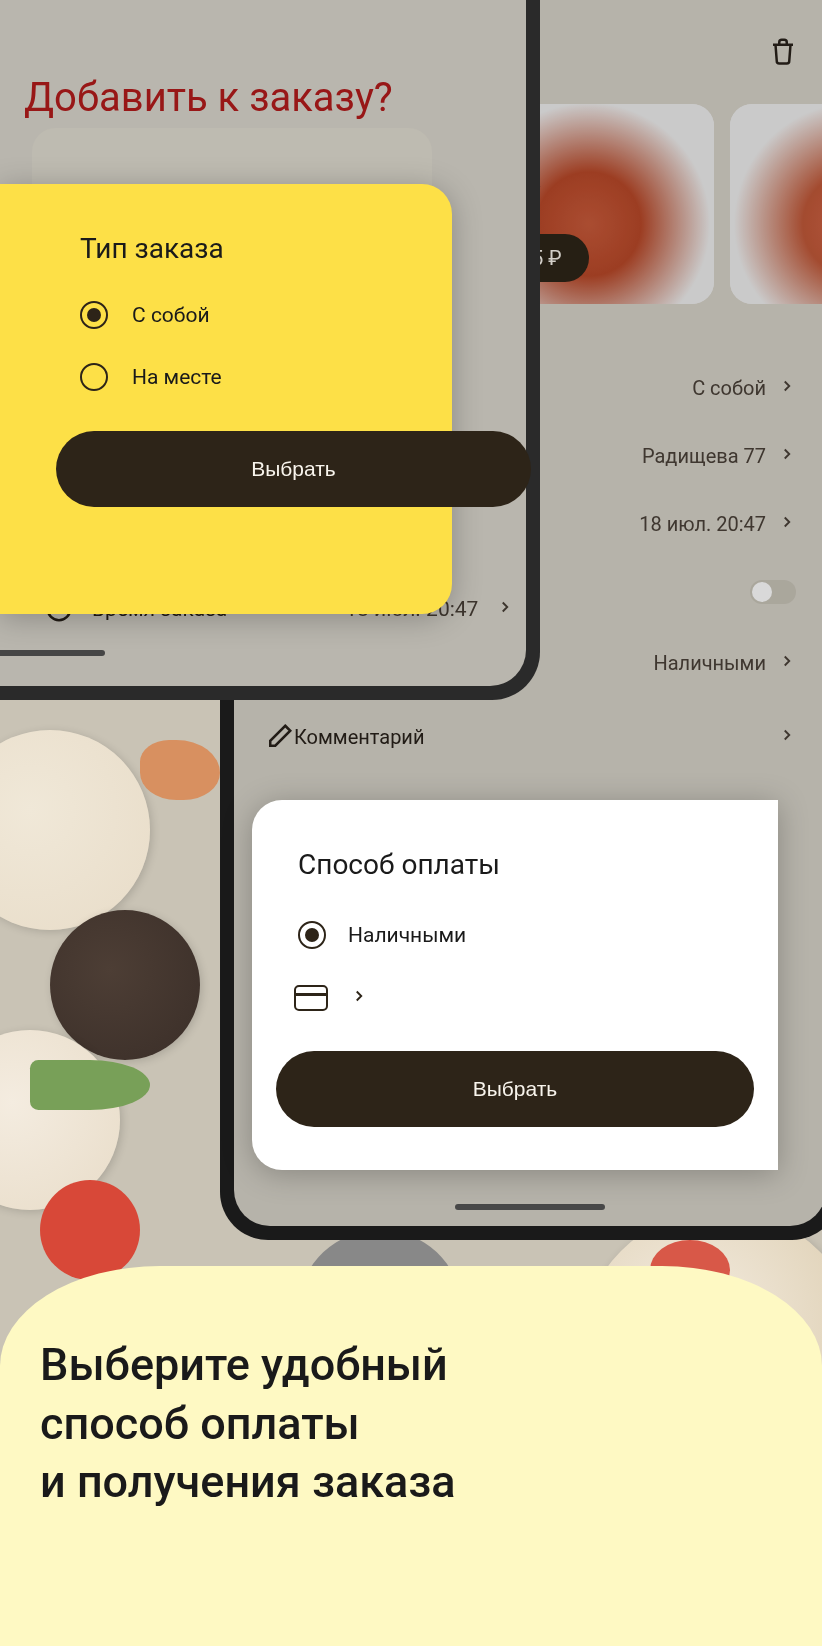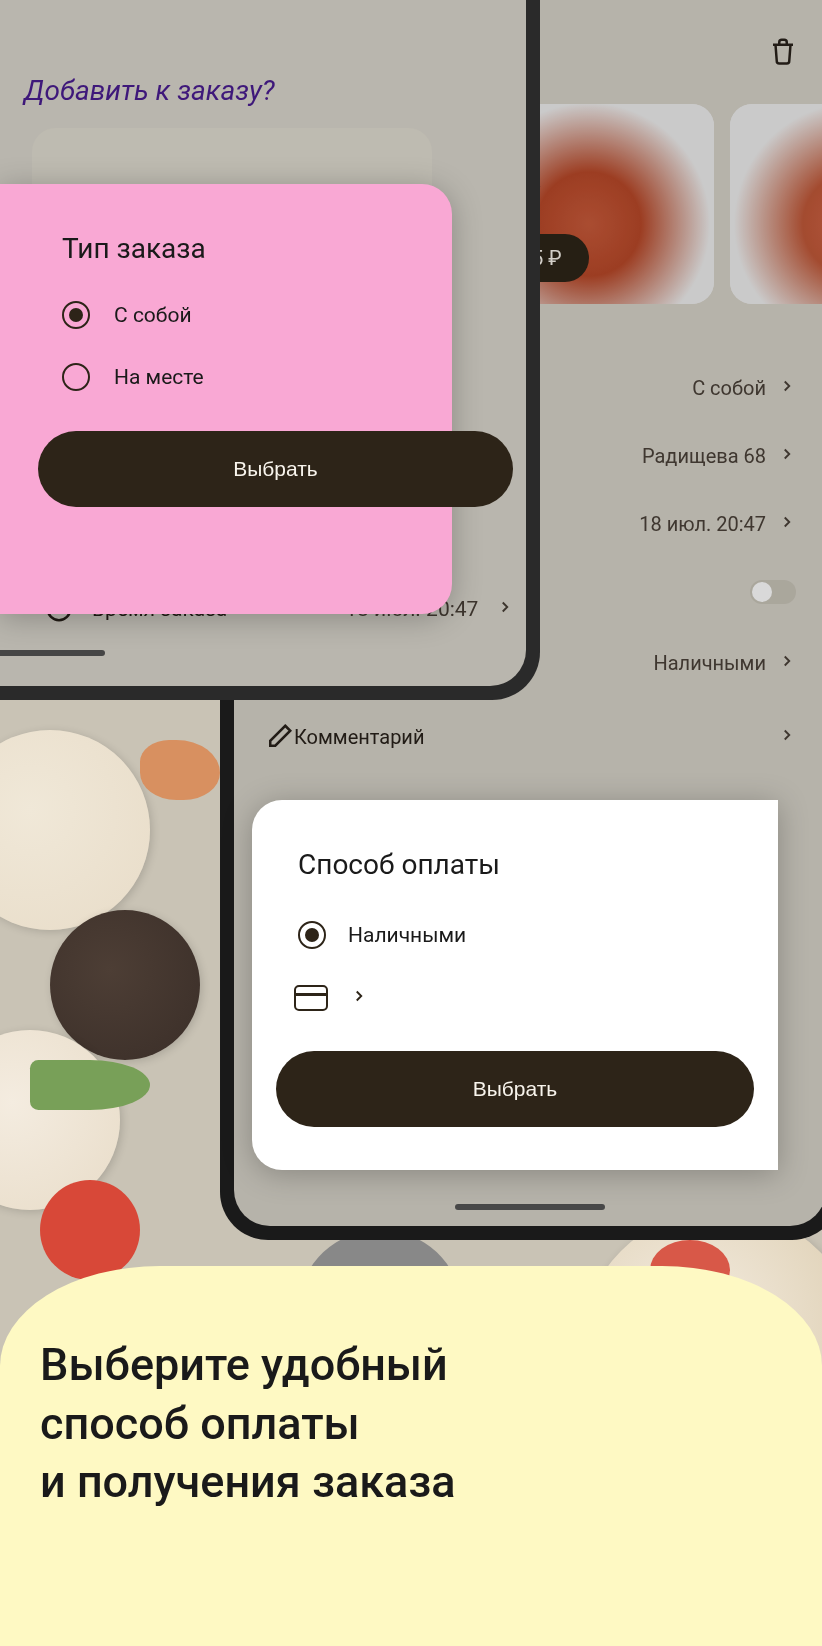--- a/index.html
+++ b/index.html
@@ -124,23 +124,22 @@
     .toggle-off::after {
       content: ''; position: absolute; width: 20px; height: 20px; background: #fff;
       border-radius: 50%; top: 2px; left: 2px;
     }
 
     
     .top-header-text {
       position: absolute;
       left: 490px;
       top: 640px;
-      font-size: 28px;
-      color: #4c1d95;
-      font-style: italic;
+      font-size: 40px;
+      color: #b91c1c;
     }
     .top-cards {
       position: absolute;
       left: 498px;
       top: 694px;
       display: flex;
       gap: 24px;
     }
     .top-card {
       width: 400px;
@@ -180,25 +179,25 @@
       border-radius: 3px;
     }
 
     
     .modal-1 {
       position: absolute;
       left: 0;
       top: 184px;
       width: 452px;
       height: 430px;
-      background: #f9a8d4;
+      background: #fde047;
       border-radius: 0 30px 30px 0;
       box-shadow: 0 4px 30px rgba(0,0,0,0.25);
       z-index: 10;
-      padding: 48px 28px 32px 62px;
+      padding: 48px 28px 32px 80px;
     }
     .modal-title {
       font-size: 28px;
       color: #1a1a1a;
       margin-bottom: 36px;
       font-weight: 400;
     }
     .radio-list { display: flex; flex-direction: column; gap: 34px; margin-bottom: 40px; }
     .radio-item {
       display: flex; align-items: center; gap: 24px; cursor: pointer;
@@ -314,21 +313,21 @@
         <div class="bg-row-right">
           <span>С собой</span>
           <span class="chev"><svg viewBox="0 0 24 24" fill="none" stroke="#4a4138" stroke-width="2.5">
                 <path d="M9 6l6 6-6 6"></path>
               </svg></span>
         </div>
       </div>
       <div class="bg-row">
         <div class="bg-row-left"></div>
         <div class="bg-row-right">
-          <span>Радищева 68</span>
+          <span>Радищева 77</span>
           <span class="chev"><svg viewBox="0 0 24 24" fill="none" stroke="#4a4138" stroke-width="2.5">
                 <path d="M9 6l6 6-6 6"></path>
               </svg></span>
         </div>
       </div>
       <div class="bg-row">
         <div class="bg-row-left"></div>
         <div class="bg-row-right">
           <span>18 июл. 20:47</span>
           <span class="chev"><svg viewBox="0 0 24 24" fill="none" stroke="#4a4138" stroke-width="2.5">

